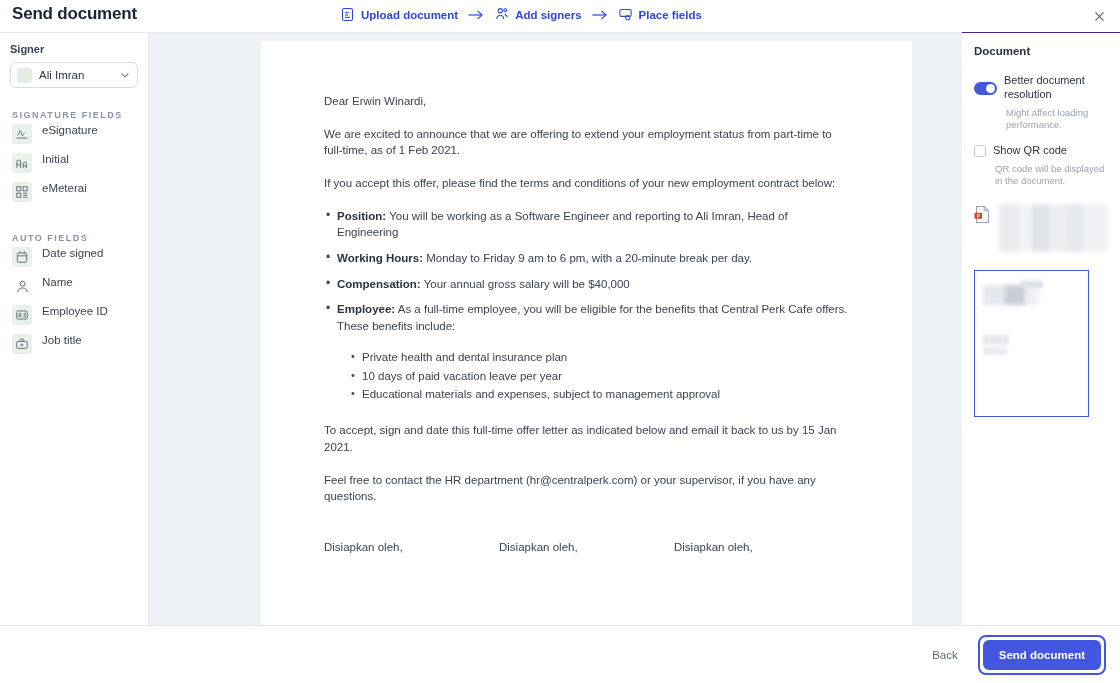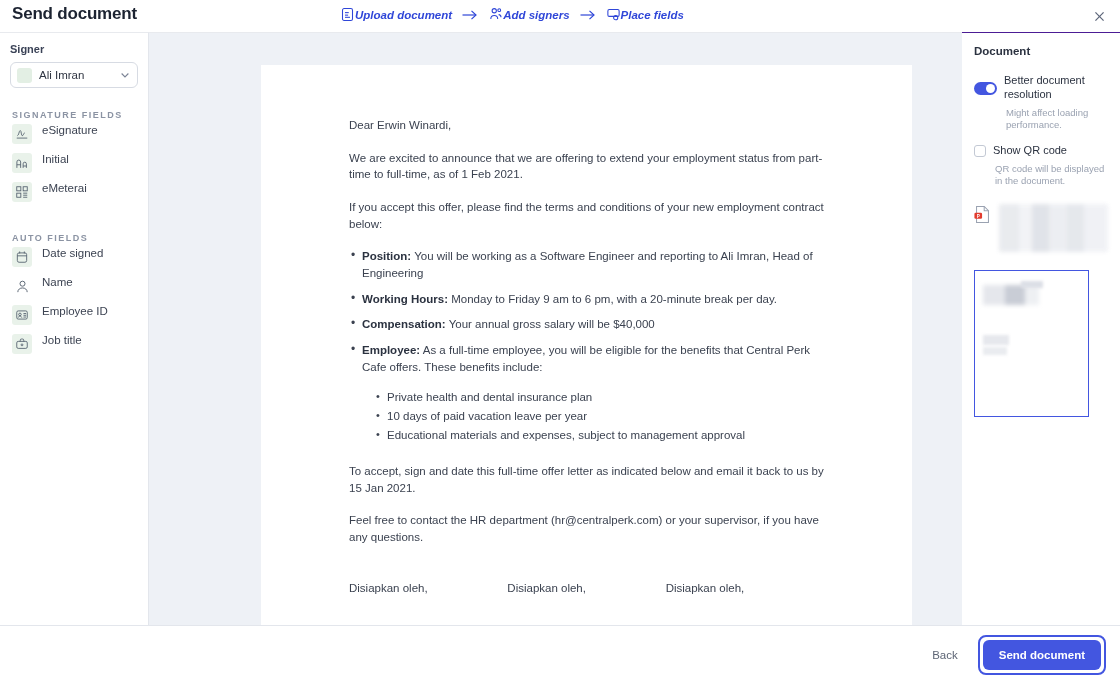--- a/index.html
+++ b/index.html
@@ -20,24 +20,23 @@
   .app-title {
     position: absolute; left: 12px; top: 4px;
     font-size: 17px; font-weight: bold; color: #1c2331;
     letter-spacing: -0.2px;
   }
   .steps {
     position: absolute; left: 340px; top: 7px;
     display: flex; align-items: center; gap: 9px;
   }
   .step {
-    display: flex; align-items: center; gap: 0;
+    display: flex; align-items: center; gap: 6px;
     color: #2f46d8; font-size: 11.5px; font-weight: bold;
     cursor: pointer;
-    font-style: italic;
   }
   .step .ico { display: flex; align-items: center; }
   .arrow { color: #2f46d8; display: flex; align-items: center; }
   .close-btn {
     position: absolute; right: 10px; top: 5px;
     width: 22px; height: 22px;
     display: flex; align-items: center; justify-content: center;
     cursor: pointer;
   }
 
@@ -84,24 +83,24 @@
 
   
   .canvas {
     position: absolute; left: 149px; top: 32px;
     width: 813px; height: 593px;
     background: #eef1f6;
     border-top: 1px solid #e8eaee;
     overflow: hidden;
   }
   .page {
-    position: absolute; left: 112px; top: 32px;
+    position: absolute; left: 112px; top: 8px;
     width: 651px; height: 600px;
     background: #ffffff;
-    padding: 52px 88px;
+    padding: 52px 63px;
   }
   .doc-line {
     font-size: 11.5px; color: #3b4250; line-height: 1.45;
   }
   .doc-p { margin-bottom: 16px; }
   ul.bullets { list-style: none; margin: 0 0 14px 0; padding: 0; }
   ul.bullets > li {
     position: relative; padding-left: 13px; margin-bottom: 9px;
     font-size: 11.5px; color: #3b4250; line-height: 1.45;
   }

